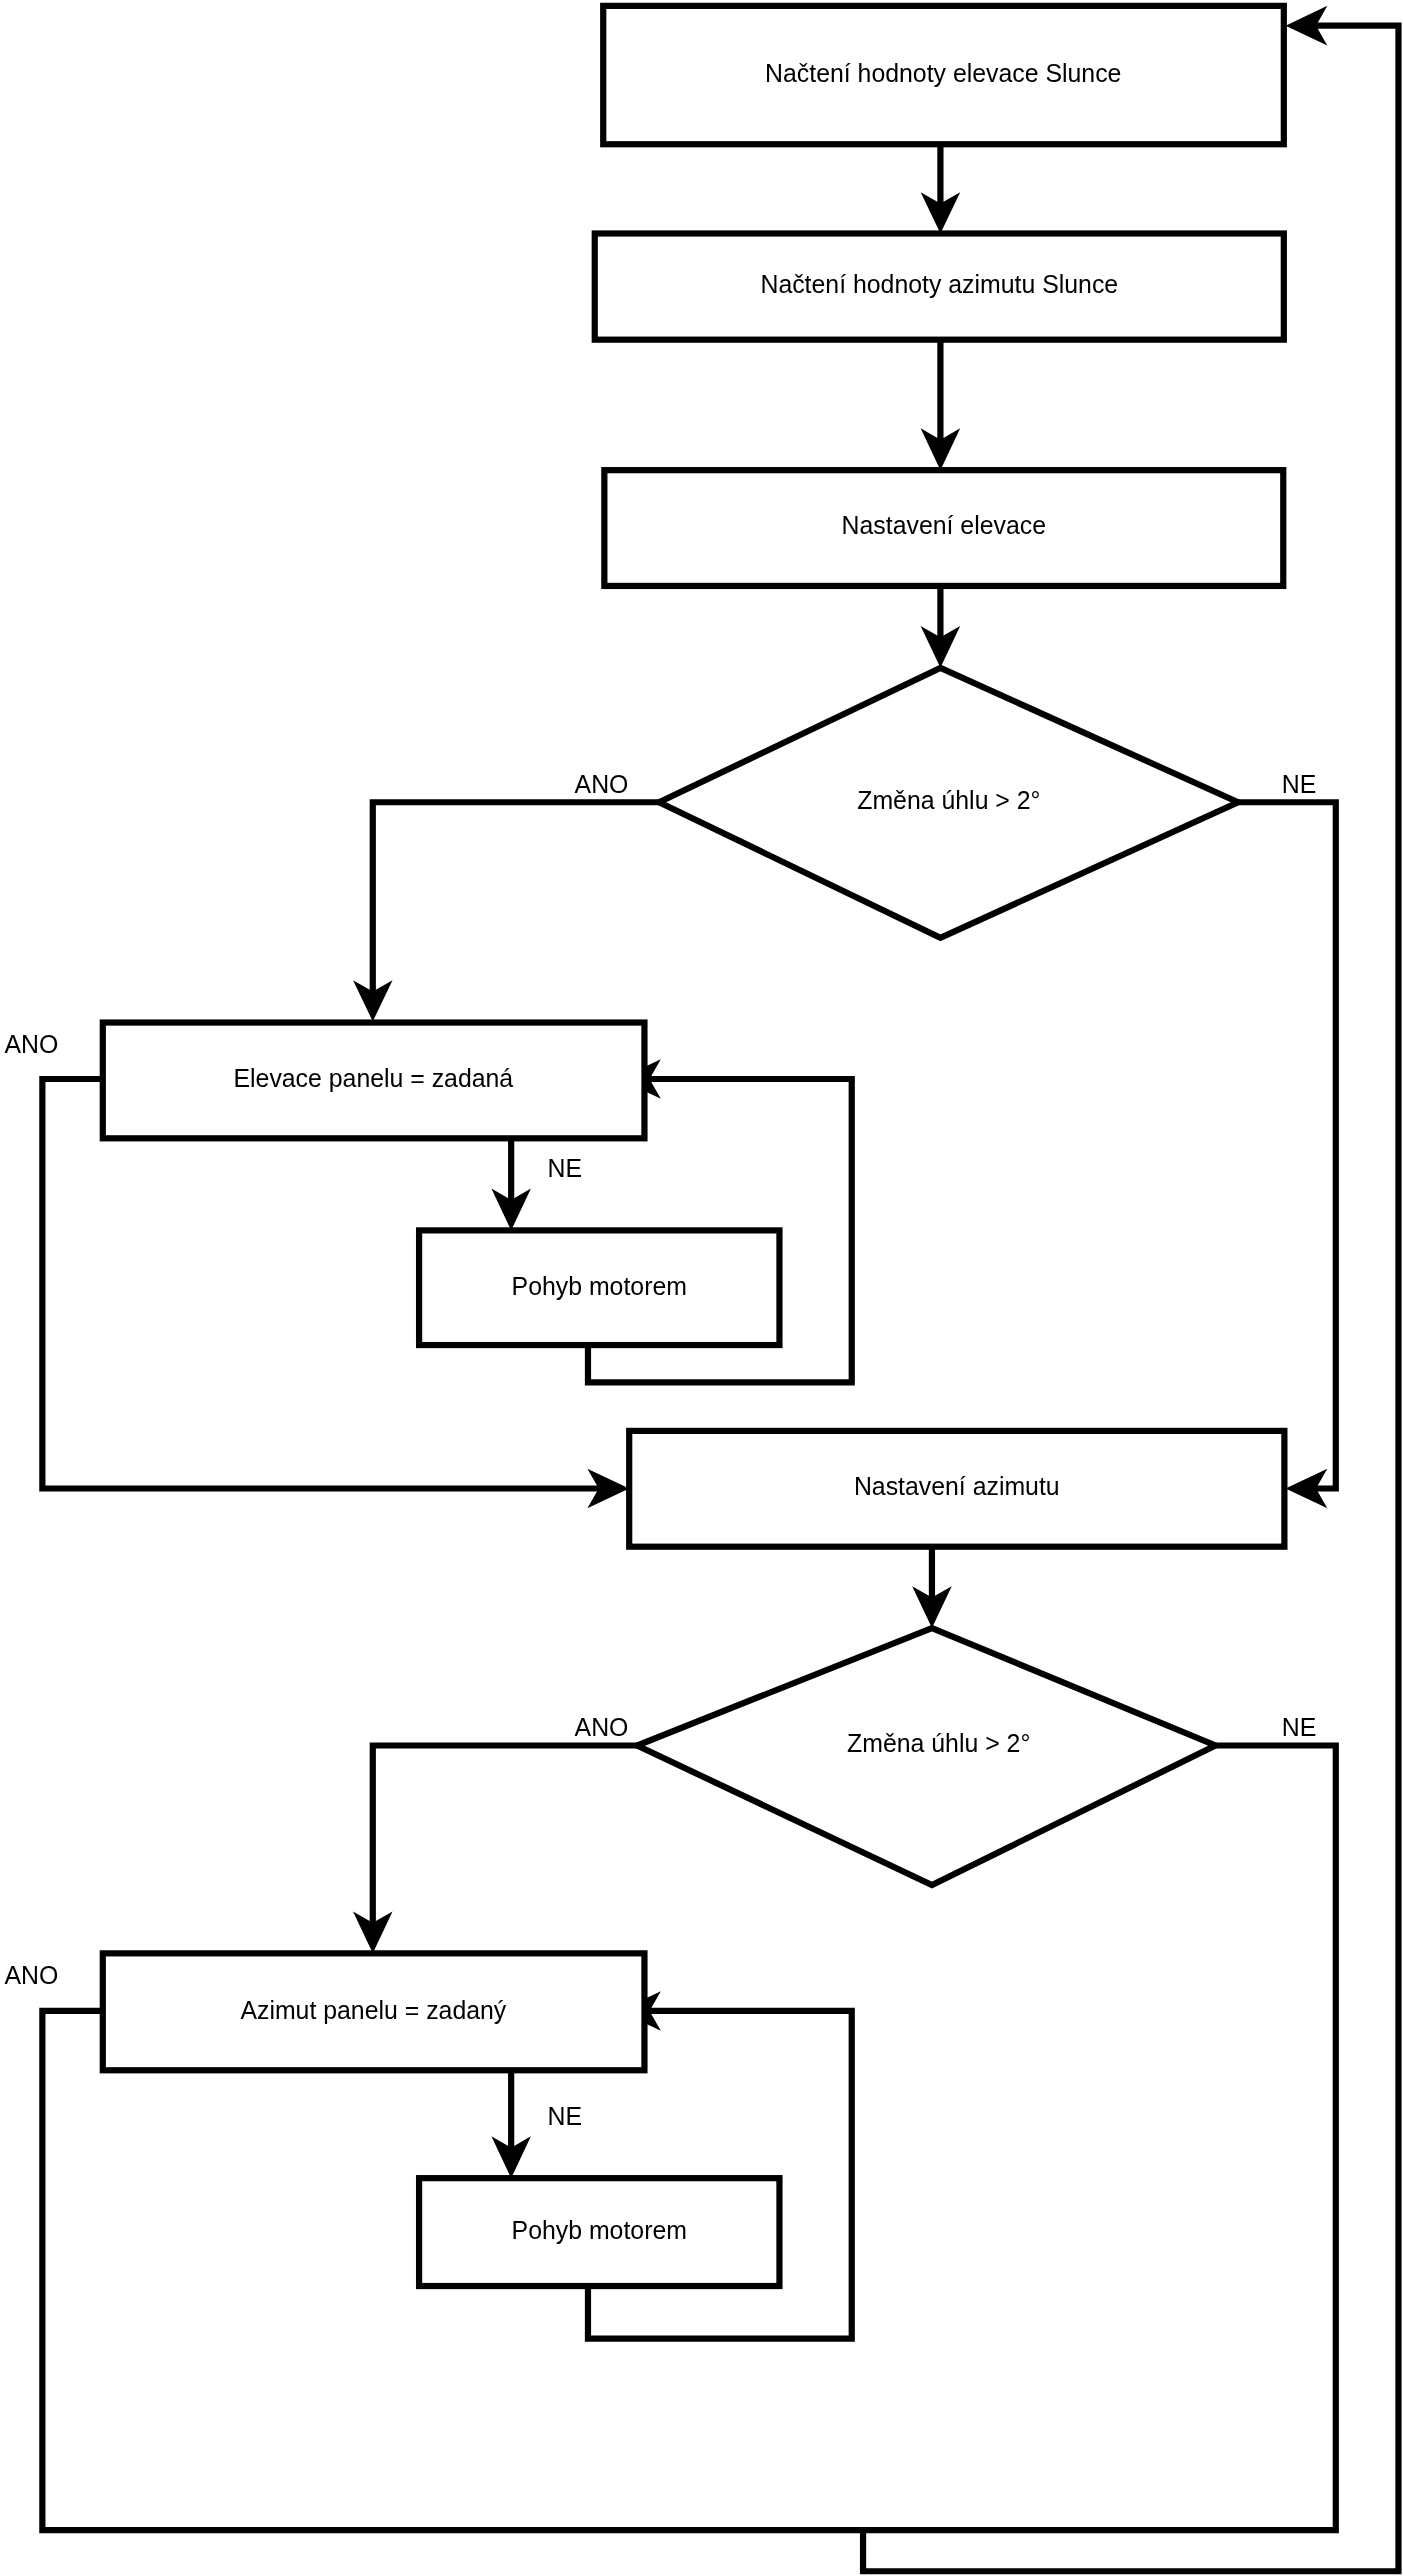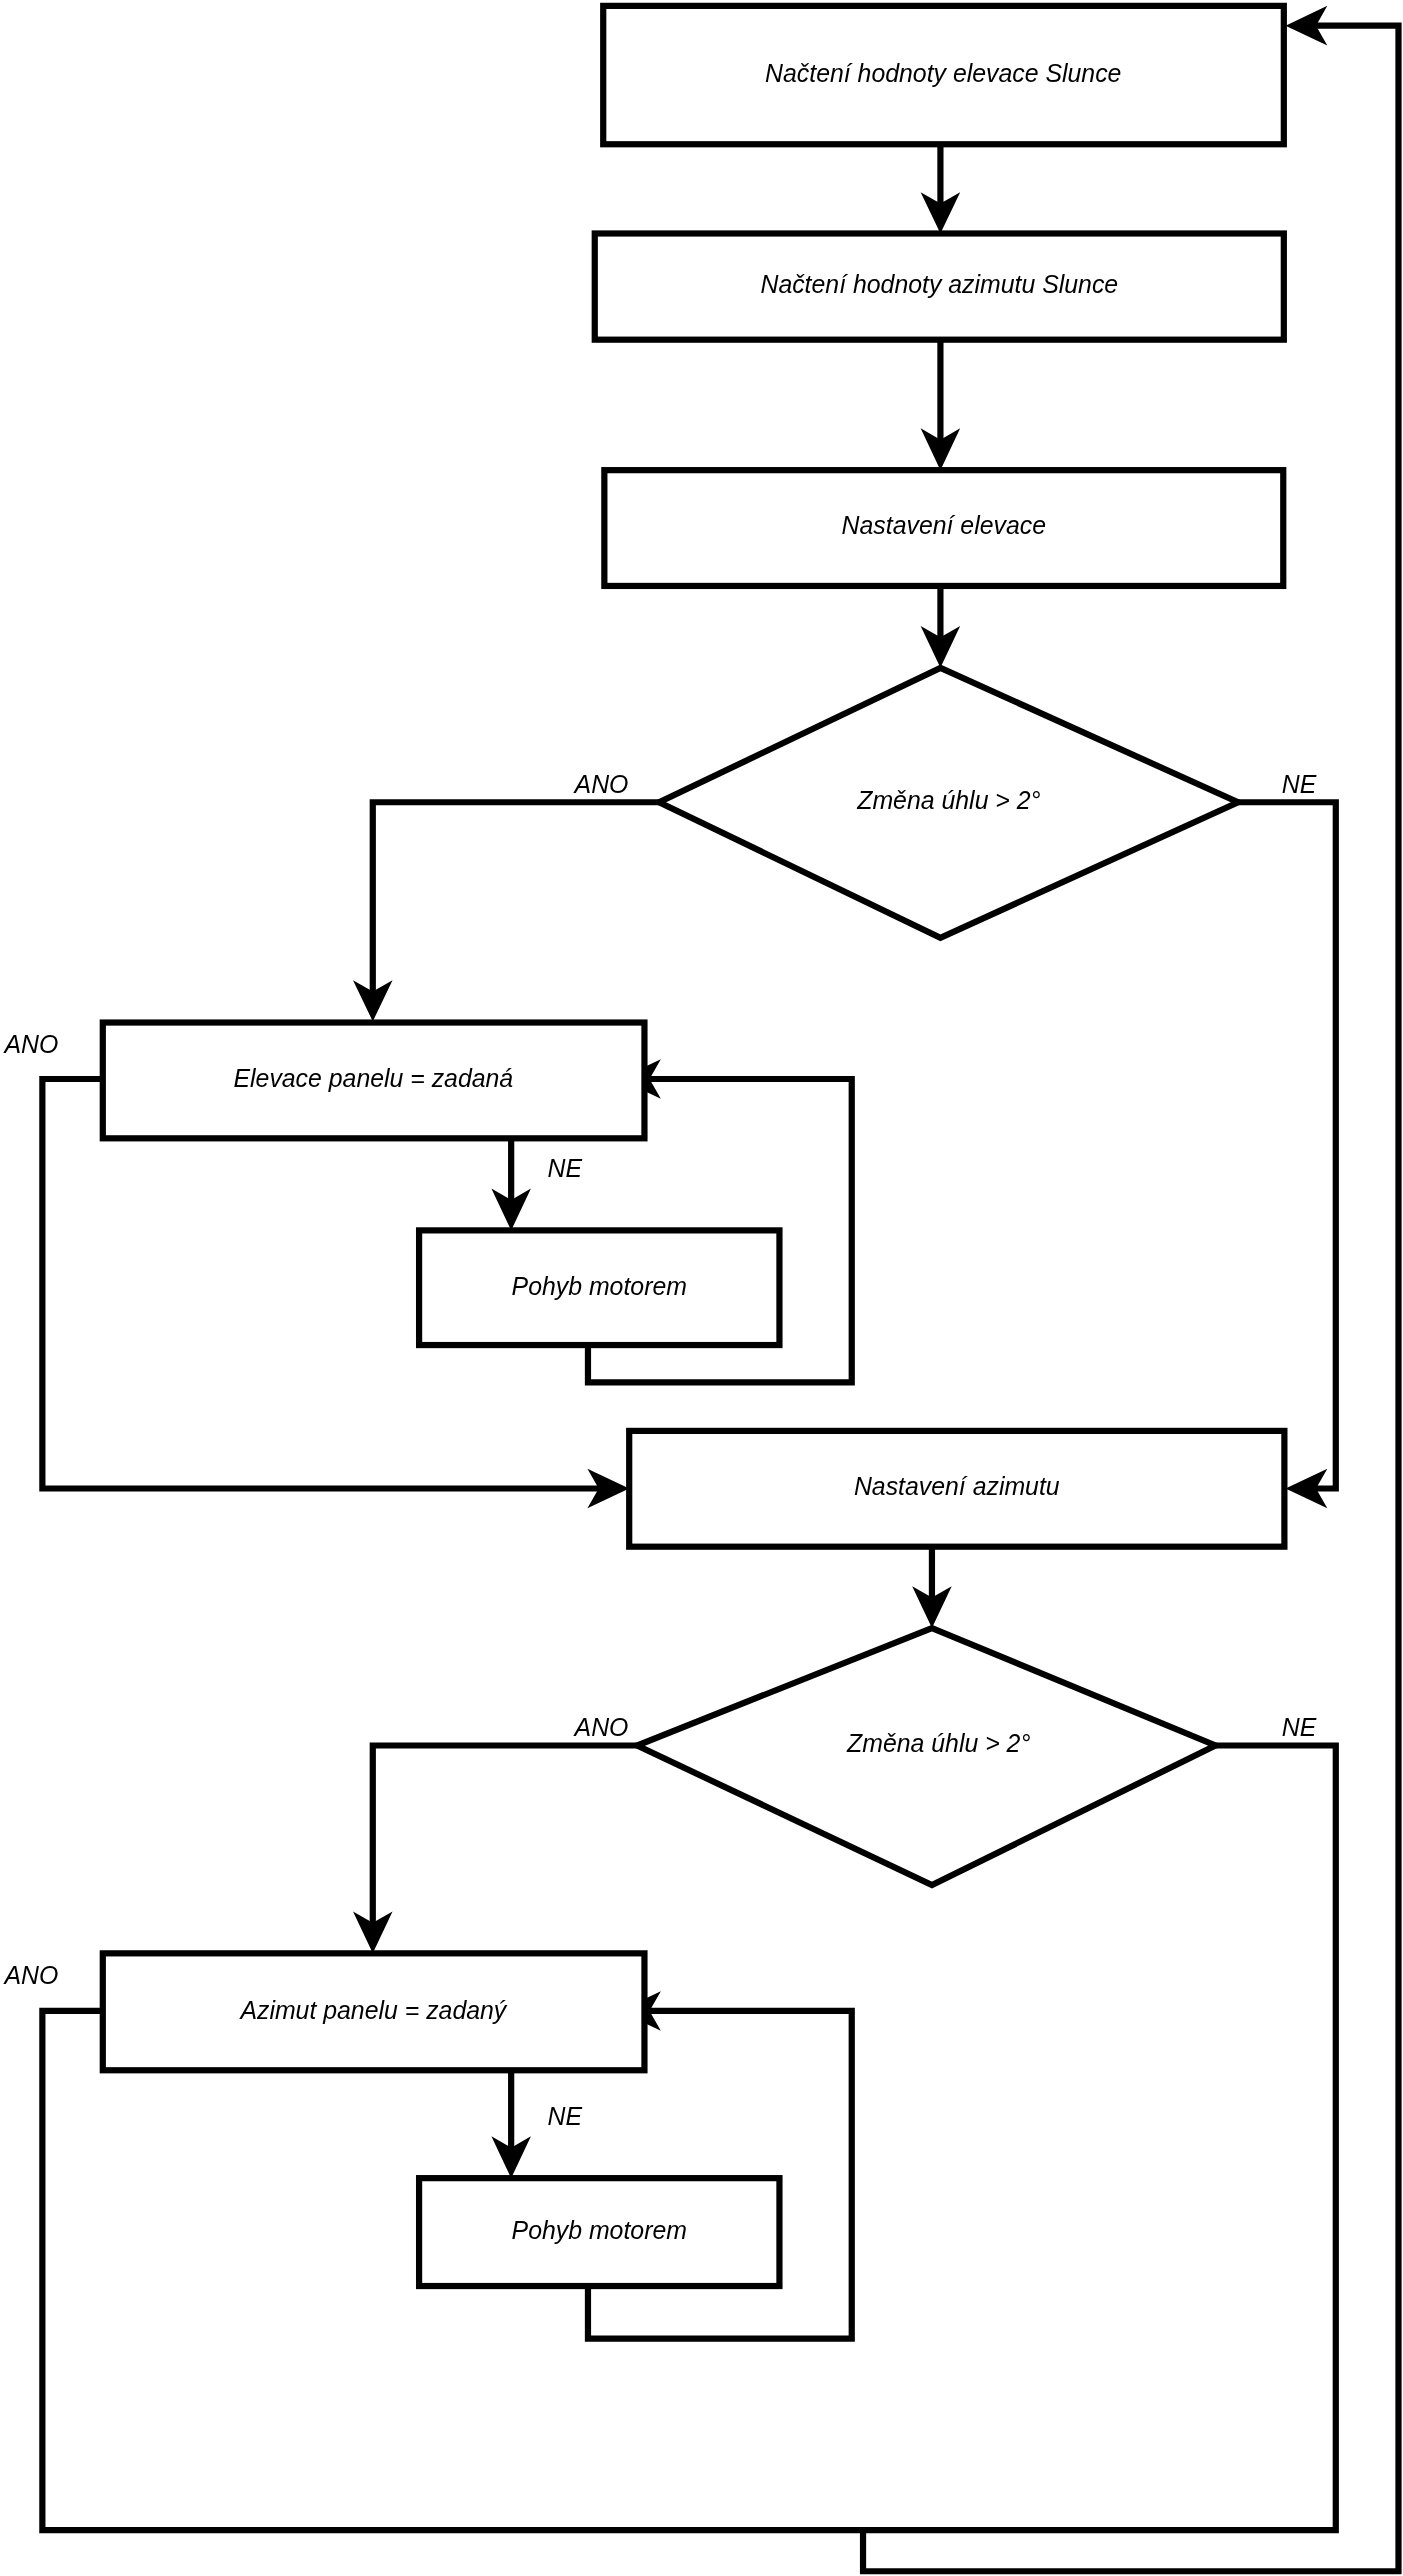--- a/index.html
+++ b/index.html
@@ -8,21 +8,20 @@
     background: #ffffff;
   }
   body {
     font-family: "Liberation Sans", sans-serif;
   }
   #flow-root {
     position: relative;
     width: 1240px;
     height: 2576px;
     background: #ffffff;
-    font-style: italic;
   }
   svg#flow-svg {
     display: block;
     width: 1403px;
     height: 2576px;
   }
   .node-shape {
     fill: #ffffff;
     stroke: #000000;
     stroke-width: 11;

